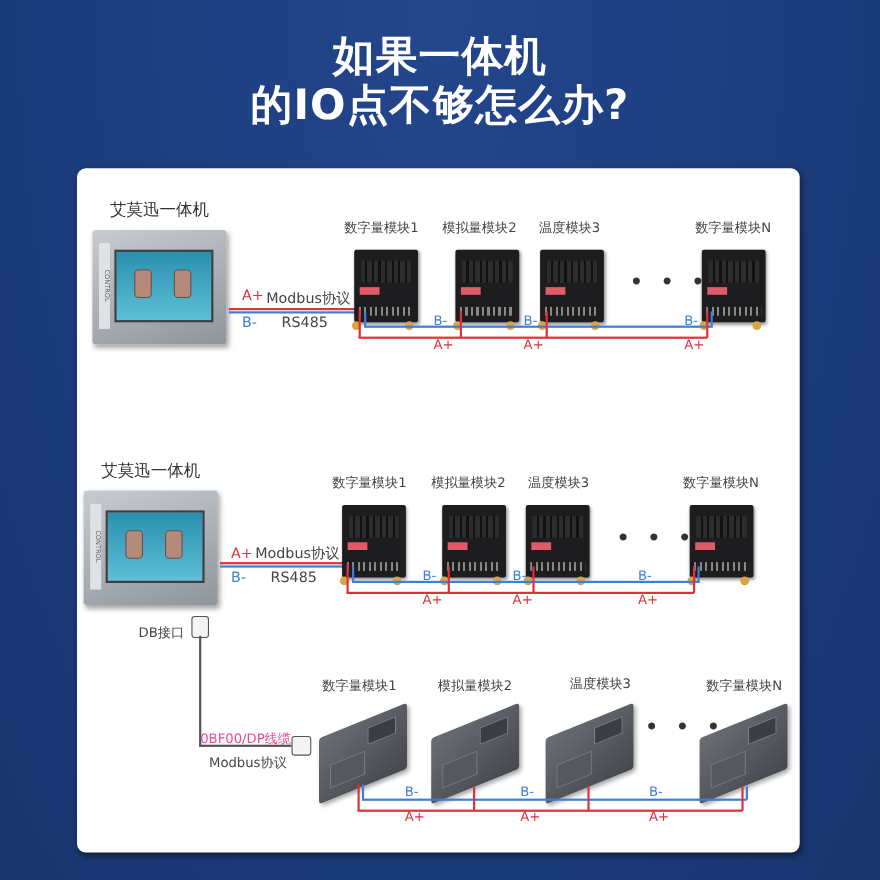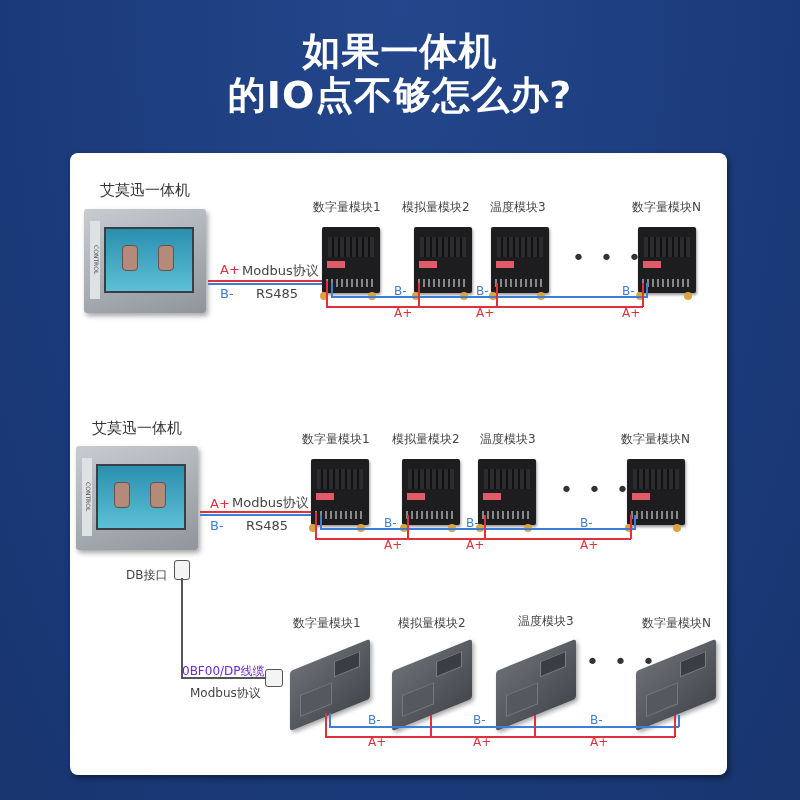--- a/index.html
+++ b/index.html
@@ -168,21 +168,21 @@
   <span class="lbl red" style="left:314px;top:385px;">A+</span>
   <span class="lbl red" style="left:396px;top:385px;">A+</span>
   <span class="lbl red" style="left:510px;top:385px;">A+</span>
 
   <span class="lbl" style="left:56px;top:414px;">DB接口</span>
   <div class="conn" style="left:104px;top:407px;"></div>
   <div class="wire-g" style="left:111px;top:425px;width:1.5px;height:100px;"></div>
   <div class="wire-g" style="left:111px;top:524px;width:84px;height:1.5px;"></div>
   <div class="conn" style="left:195px;top:516px;width:16px;height:16px;"></div>
 
-  <span class="lbl" style="left:112px;top:510px;color:#6d28d9;">0BF00/DP线缆</span>
+  <span class="lbl" style="left:112px;top:510px;color:#ec4899;">0BF00/DP线缆</span>
   <span class="lbl" style="left:120px;top:532px;">Modbus协议</span>
 
   <span class="lbl" style="left:223px;top:462px;">数字量模块1</span>
   <span class="lbl" style="left:328px;top:462px;">模拟量模块2</span>
   <span class="lbl" style="left:448px;top:460px;">温度模块3</span>
   <span class="lbl" style="left:572px;top:462px;">数字量模块N</span>
 
   <div class="plc" style="left:220px;top:502px;">
       <div class="win"></div>
       <div class="pane"></div>

